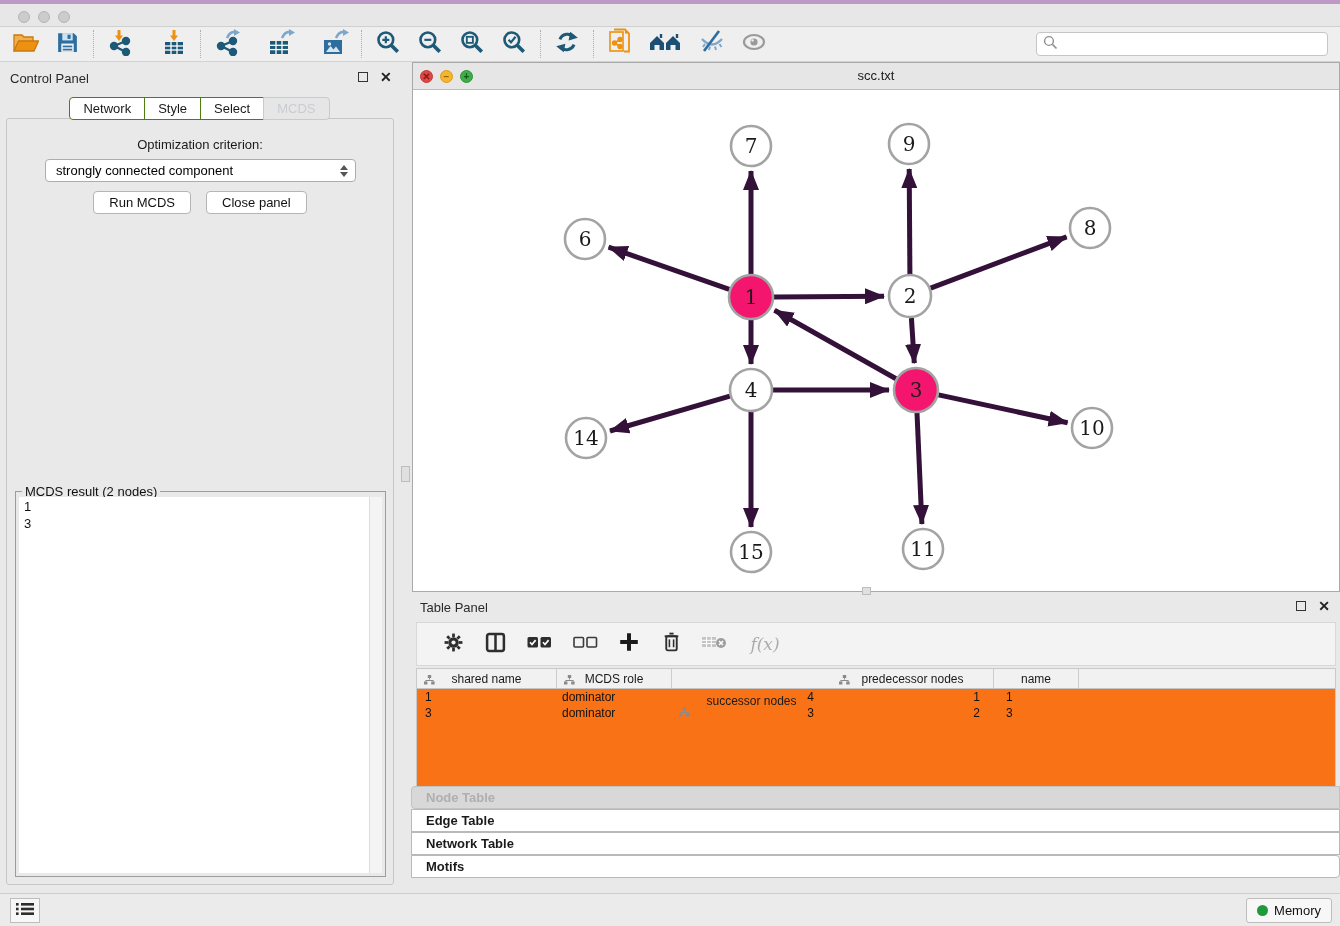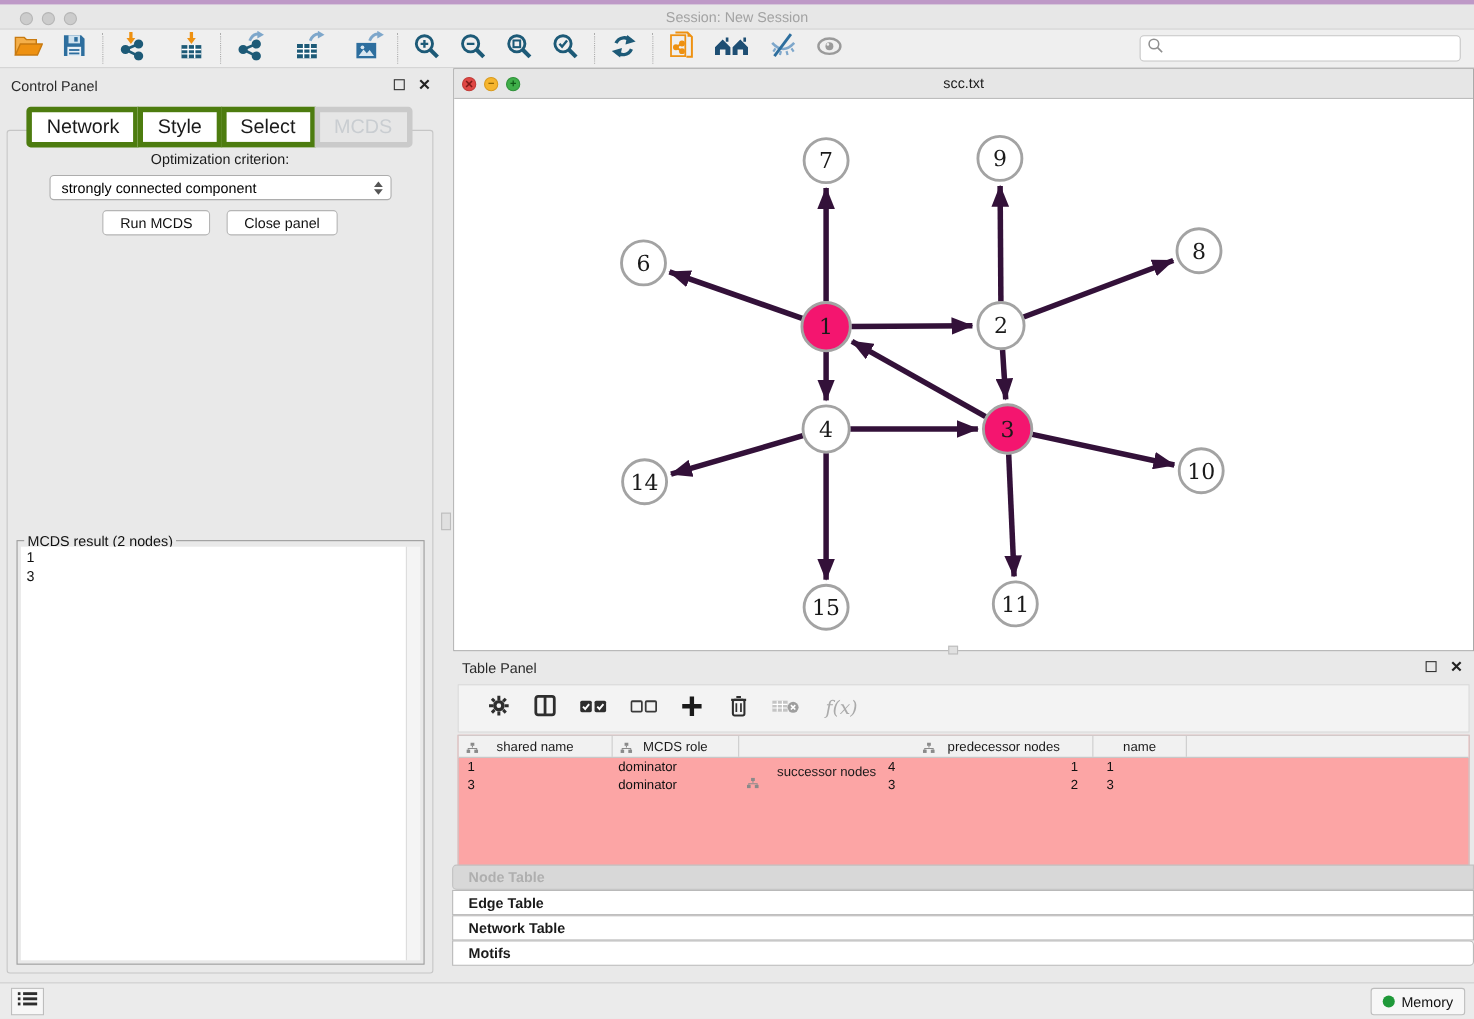--- a/index.html
+++ b/index.html
@@ -24,21 +24,21 @@
   .search-wrap input { border:none; outline:none; flex:1; font-size:13px; background:transparent; height:20px; margin-left:4px;}
 
   
   .cp-title { position:absolute; left:10px; top:71px; font-size:13px; color:#2A2A2A; }
   .panel-float { width:10px; height:10px; border:1.6px solid #333; display:inline-block; }
   .panel-close { font-size:14px; font-weight:bold; color:#222; line-height:10px; }
   .cp-controls { position:absolute; left:358px; top:72px; display:flex; gap:12px; align-items:center; }
   .cp-body { position:absolute; left:6px; top:118px; width:388px; height:767px;
     border:1px solid #C6C6C6; border-radius:3px; background:#E9E9E9; }
   .cp-tabs { position:absolute; left:0; top:97px; width:400px; display:flex; justify-content:center; z-index:2; }
-  .tab { border:5px solid #4d7c0f; background:#FFF; color:#1A1A1A; font-size:18px; padding:3px 13px; margin-left:-1px; }
+  .tab { border:1px solid #4d7c0f; background:#FFF; color:#1A1A1A; font-size:13px; padding:3px 13px; margin-left:-1px; }
   .tab:first-child { border-radius:4px 0 0 4px; }
   .tab.disabled-sel { border-radius:0 4px 4px 0; background:#E6E6E6; color:#C9CDD1; border-color:#CACACA; }
   .opt-label { position:absolute; left:0; width:100%; top:18px; text-align:center; font-size:13px; color:#1A1A1A; }
   .dropdown { position:absolute; left:38px; top:40px; width:311px; height:23px; background:#FFF;
     border:1px solid #ADADAD; border-radius:4px; display:flex; align-items:center; font-size:13px; padding-left:10px; }
   .dd-arrows { margin-left:auto; margin-right:7px; display:flex; flex-direction:column; gap:2px; }
   .dd-up { width:0; height:0; border-left:4px solid transparent; border-right:4px solid transparent; border-bottom:5px solid #555; }
   .dd-dn { width:0; height:0; border-left:4px solid transparent; border-right:4px solid transparent; border-top:5px solid #555; }
   .btn-row { position:absolute; left:0; width:100%; top:72px; display:flex; justify-content:center; gap:15px; }
   .btn { background:#FFF; border:1px solid #B5B5B5; border-radius:4px; font-size:13px; padding:3px 15px; color:#111;
@@ -68,21 +68,21 @@
   .h-grip { position:absolute; left:449px; bottom:-4px; width:9px; height:8px; background:#E0E0E0; border:1px solid #BDBDBD; z-index:3;}
 
   
   .table-panel { position:absolute; left:412px; top:596px; width:928px; height:292px; background:#E9E9E9; }
   .tp-header { position:absolute; left:8px; top:4px; font-size:13px; color:#2A2A2A; }
   .tp-controls { position:absolute; right:10px; top:5px; display:flex; gap:12px; align-items:center; }
   .tp-toolbar { position:absolute; left:4px; right:4px; top:26px; height:44px; background:#F3F3F3;
     border:1px solid #D8D8D8; display:flex; align-items:center; gap:18px; padding-left:24px; }
   .tpi { display:flex; align-items:center; justify-content:center; width:24px; height:24px; }
   .fx-label { font-family:"DejaVu Serif", serif; font-style:italic; font-size:17px; color:#ABABAB; }
-  .table-body { position:absolute; left:4px; right:4px; top:72px; height:180px; background:#fca5a5; border:1px solid #C9C9C9; }
+  .table-body { position:absolute; left:4px; right:4px; top:72px; height:180px; background:#f97316; border:1px solid #C9C9C9; }
   .thead { display:flex; height:20px; background:#F1F1F1; border-bottom:1px solid #C4C4C4; }
   .hcell { display:flex; align-items:center; border-right:1px solid #CDCDCD; font-size:12px; color:#1A1A1A; position:relative; }
   .hcell .hic { position:absolute; left:7px; top:5px; }
   .hcell .hlabel { margin:0 auto; }
   .trow { display:flex; height:16px; font-size:12px; color:#111; }
   .tcell { overflow:hidden; white-space:nowrap; }
   .bottom-tabs { position:absolute; left:0; width:100%; bottom:10px; display:flex; justify-content:center;flex-direction:column; }
   .btab { border:1px solid #B9B9B9; background:#FFF; color:#1A1A1A; font-size:13px; font-weight:bold; padding:3px 14px; margin-left:-1px; }
   .btab:first-child { border-radius:4px 0 0 4px; background:#D8D8D8; color:#AFAFAF; border-color:#C2C2C2; }
   .btab:last-child { border-radius:0 4px 4px 0; }
@@ -97,21 +97,20 @@
 </style>
 </head>
 <body>
 
 <div class="titlebar">
   <div class="tl-group">
     <div class="tl"></div>
     <div class="tl"></div>
     <div class="tl"></div>
   </div>
-  <div class="win-title">Session: New Session</div>
 </div>
 
 <div class="toolbar">
   <div class="tbi">
       <span><svg width="27" height="25" viewBox="0 0 27 25">
           <path d="M2 21 V5 h8 l2 2 h9 v4" fill="#F4AF4A" stroke="#C87A10" stroke-width="1.3"></path>
           <path d="M2 21 L6.5 11 h20 l-4.5 10 z" fill="#EE9111" stroke="#C87A10" stroke-width="1.3"></path>
         </svg></span>
     </div>
   <div class="tb-gap"></div>

